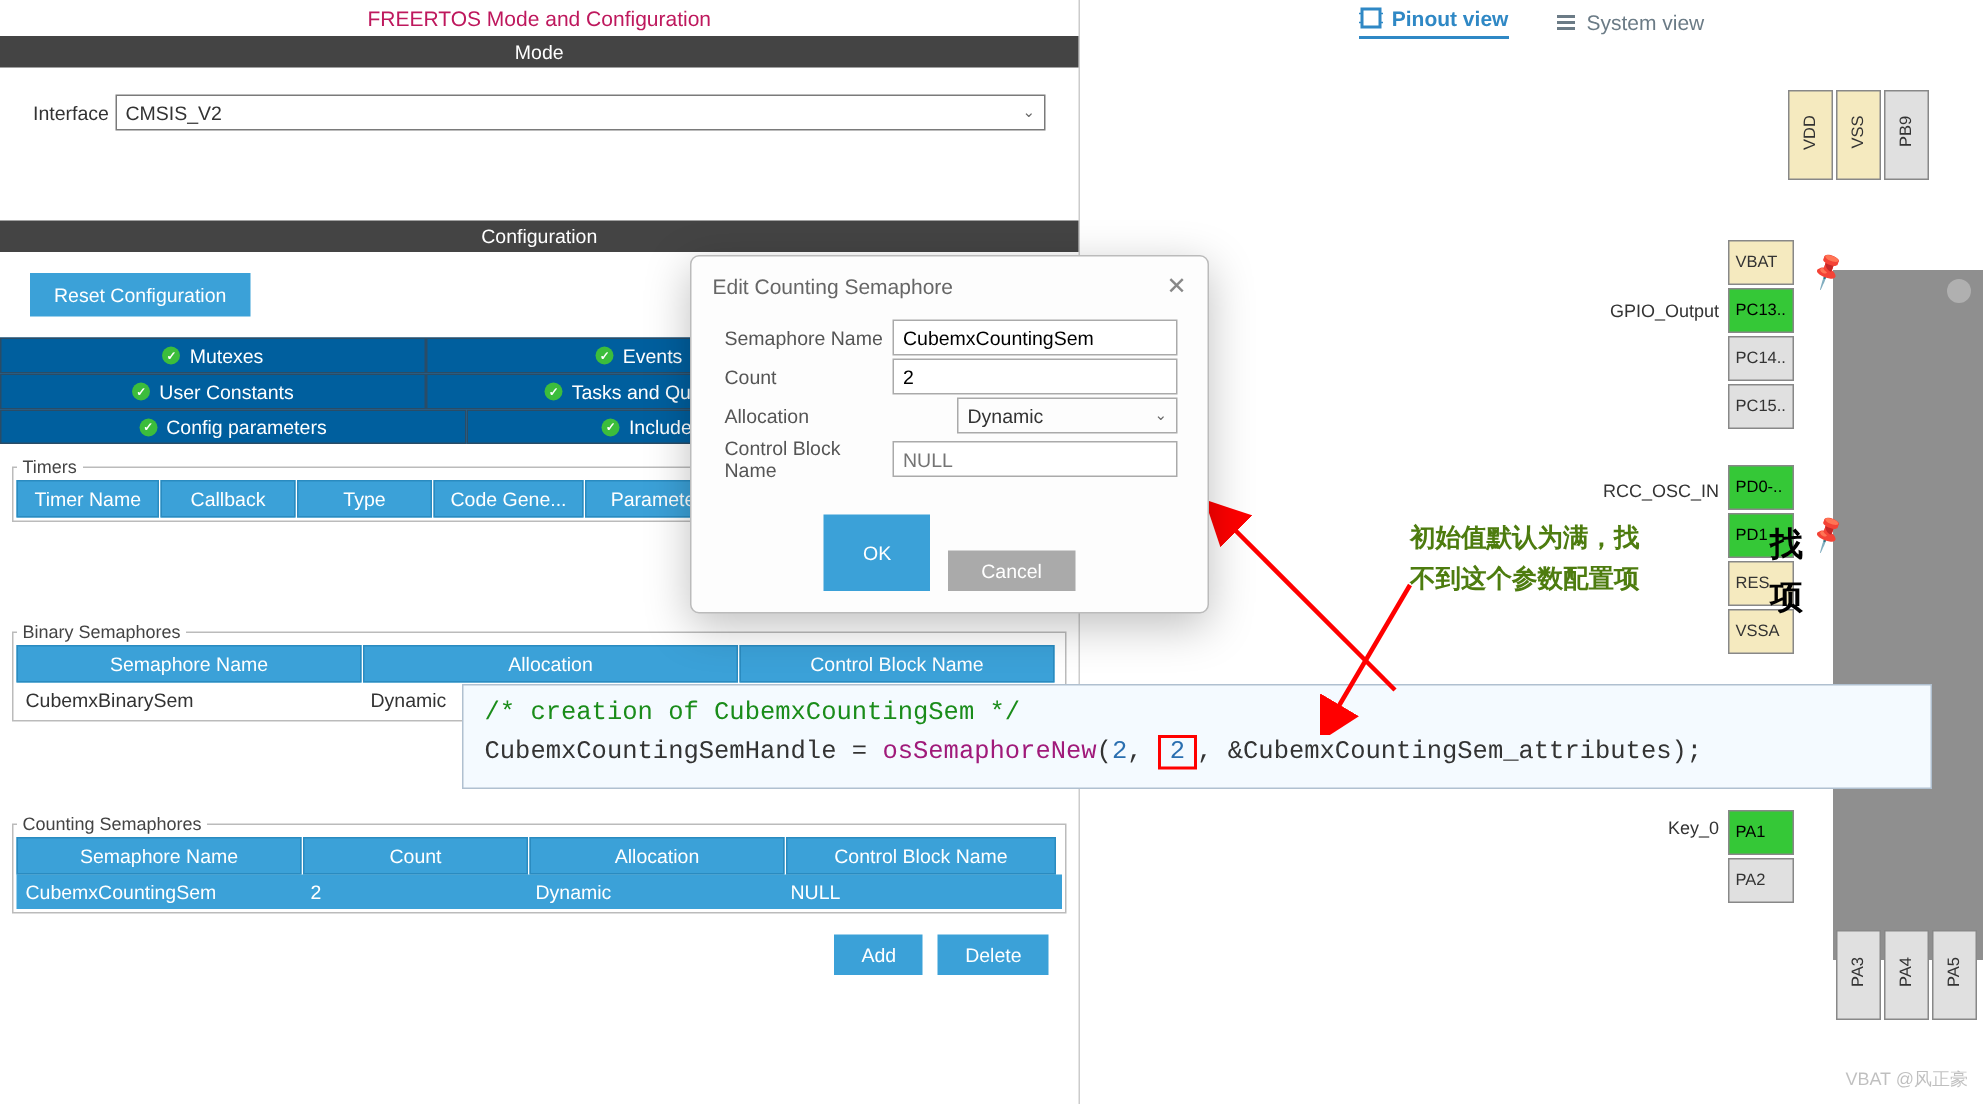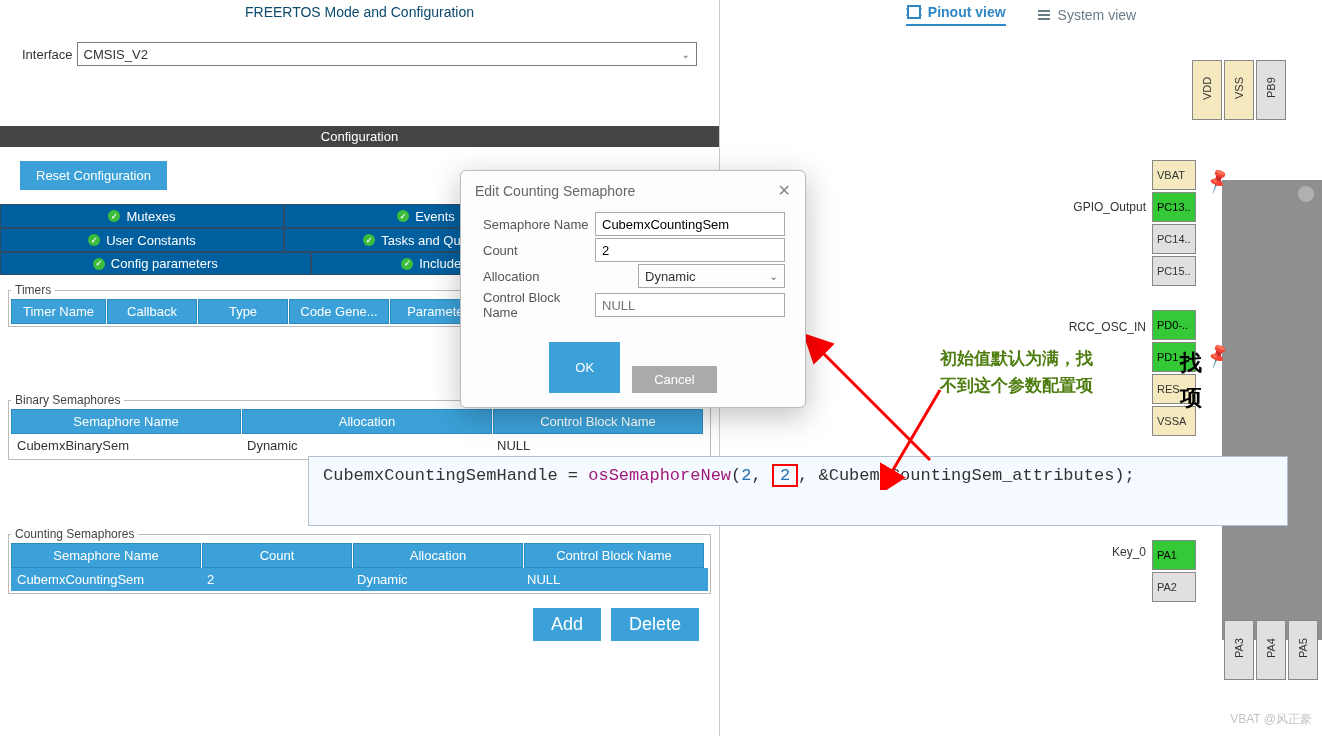--- a/index.html
+++ b/index.html
@@ -1,38 +1,38 @@
 <!DOCTYPE html>
 <html><head>
 <meta charset="utf-8">
 <style>
   * { box-sizing: border-box; margin: 0; padding: 0; }
   body { font-family: "Segoe UI", Arial, sans-serif; font-size: 13px; background: #fff; width: 1322px; height: 736px; overflow: hidden; position: relative; color: #333; }
   .left-panel { position: absolute; left: 0; top: 0; width: 720px; height: 736px; border-right: 1px solid #ccc; }
   .right-panel { position: absolute; left: 720px; top: 0; width: 602px; height: 736px; }
-  .title1 { text-align: center; padding: 4px 0; color: #0c4a6e; font-size: 14px; }
+  .title1 { text-align: center; padding: 4px 0; color: #be185d; font-size: 14px; }
   .section-bar { background: #444; color: #fff; text-align: center; padding: 3px 0; font-size: 13px; }
   .interface-row { padding: 18px 22px 60px 22px; display: flex; align-items: center; gap: 4px; }
   .sel { border: 1px solid #7a7a7a; height: 24px; padding: 2px 6px; font-size: 13px; flex: 1; display: flex; align-items: center; justify-content: space-between; background: #fff; gap: 36px; }
   .chev { font-size: 10px; color: #666; }
   .reset-row { padding: 14px 20px; }
   .btn-blue { background: #3ba1d8; color: #fff; border: none; padding: 7px 16px; font-size: 13px; cursor: pointer; text-align: right; }
   .tabs-grid { display:flex; flex-direction:column; }
   .tabs-row { display:flex; }
   .tab { flex:1; background:#005f9e; color:#fff; border:1px solid #2a4c66; padding:3px 8px; font-size:13px; display:flex; align-items:center; justify-content:center; gap:6px; cursor:pointer; min-width:0; white-space:nowrap; }
   .tab.sel { background:#3ba1d8; }
   .check-ico { width:12px; height:12px; border-radius:50%; background:#3cbd3c; display:inline-flex; align-items:center; justify-content:center; color:#fff; font-size:8px; font-weight:bold; }
   .fieldset { border:1px solid #bbb; margin:8px; padding:2px; }
   .fieldset > legend { font-size:12px; color:#444; padding:0 4px; }
   .head-row { display:flex; gap:1px; }
   .hcell { background:#3ba1d8; color:#fff; padding:4px 6px; font-size:13px; border:1px solid #2a8bc0; text-align:center; white-space:nowrap; overflow:hidden; }
   .data-row { display:flex; }
   .dcell { padding:4px 6px; font-size:13px; color:#333; white-space:nowrap; overflow:hidden; }
   .add-del { display:flex; gap:10px; justify-content:flex-end; padding:6px 20px 12px 0; }
-  .add-del button { background:#3ba1d8; color:#fff; border:none; padding:6px 18px; font-size:18px; cursor:pointer; }
+  .add-del button { background:#3ba1d8; color:#fff; border:none; padding:6px 18px; font-size:13px; cursor:pointer; }
   
   .view-tabs { display:flex; gap:30px; justify-content:center; padding:4px 0 14px 0; font-size:14px; }
   .vtab { display:flex; align-items:center; gap:6px; cursor:pointer; color:#6b7b86; }
   .vtab.active { color:#2f88c5; font-weight:bold; border-bottom:2px solid #2f88c5; padding-bottom:4px; }
   .chip-area { position:absolute; right:0; top:60px; width:170px; height:620px; }
   .pin { position:absolute; width:44px; height:30px; background:#e0e0e0; border:1px solid #888; font-size:11px; display:flex; align-items:center; padding-left:4px; overflow:hidden; }
   .pin.green { background:#35c837; color:#000; }
   .pin.yellow { background:#f5eabf; }
   .pin.vert { writing-mode: vertical-rl; transform: rotate(180deg); width:30px; height:60px; justify-content:center; padding:4px 0 0 0; }
   .chip-body { position:absolute; right:0; top:120px; width:100px; height:460px; background:#8f8f8f; }
@@ -61,20 +61,21 @@
   .arrow-svg { position:absolute; z-index:45; pointer-events:none; }
   .anno1 { position:absolute; left:940px; top:345px; font-size:17px; font-weight:bold; color:#4d7c0f; font-family:"Microsoft YaHei",sans-serif; z-index:46; line-height:1.6; }
   .anno2 { position:absolute; left:1180px; top:345px; font-size:22px; font-weight:bold; color:#000; font-family:"Microsoft YaHei",sans-serif; z-index:47; line-height:1.6; }
   .watermark { position:absolute; right:10px; bottom:8px; font-size:12px; color:rgba(0,0,0,.25); z-index:60; }
 </style>
 </head>
 <body>
 
 <div class="left-panel">
   <div class="title1">FREERTOS Mode and Configuration</div>
+  <div class="section-bar">Mode</div>
   <div class="interface-row">
     <span>Interface</span>
     <div class="sel">
       <span>CMSIS_V2</span>
       <span class="chev">⌄</span>
     </div>
   </div>
   <div class="section-bar">Configuration</div>
   <div class="reset-row">
     <button class="btn-blue">Reset Configuration</button>
@@ -254,20 +255,21 @@
       <input class="dlg-inp dlg-null" placeholder="NULL" style="">
     </div>
   </div>
   <div class="dlg-btns">
     <button class="bt-ok">OK</button>
     <button class="bt-cn">Cancel</button>
   </div>
 </div>
 
 <div class="code-box">
+  <div class="cmt">/* creation of CubemxCountingSem */</div>
   <div>
     <span>CubemxCountingSemHandle = </span><span class="fn">osSemaphoreNew</span><span>(</span><span class="num">2</span><span>, </span><span class="num redbox">2</span><span>,  &amp;CubemxCountingSem_attributes);</span>
   </div>
 </div>
 
 <svg class="arrow-svg" style="left:800px;top:330px" width="140" height="140">
   <defs>
       <marker id="ah1" markerWidth="10" markerHeight="10" refX="2" refY="5" orient="auto">
         <path d="M0,0 L10,5 L0,10 Z" fill="#ff0000"></path>
       </marker>

